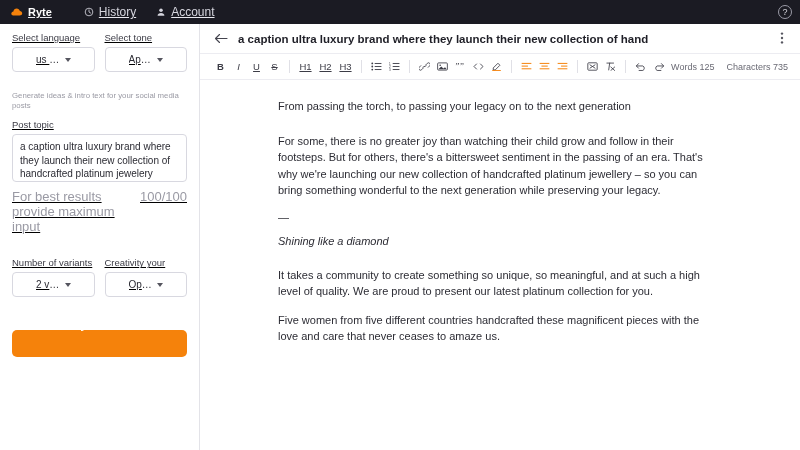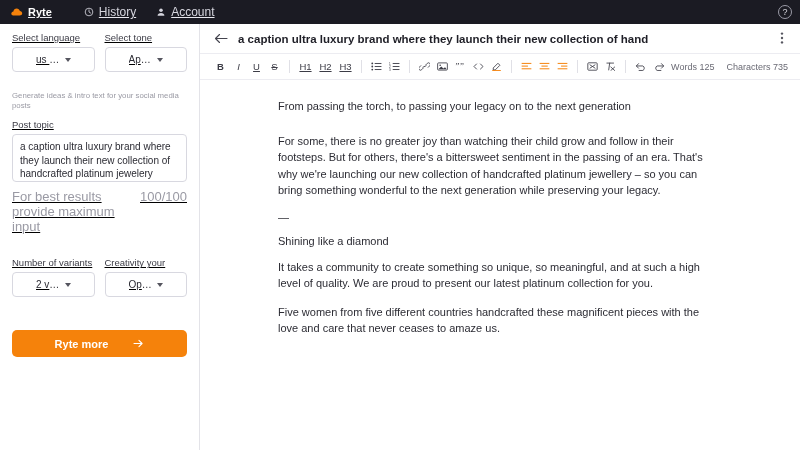--- a/index.html
+++ b/index.html
@@ -149,20 +149,21 @@
     border-radius: 5px;
     background: #f5820b;
     color: #ffffff;
     font-size: 11px;
     font-weight: bold;
     display: flex;
     align-items: center;
     justify-content: center;
     gap: 25px;
     font-family: "Liberation Sans", sans-serif;
+    flex-direction: column;
   }
 
   
   .editor {
     flex: 1 1 auto;
     display: flex;
     flex-direction: column;
     background: #ffffff;
     min-width: 0;
   }
@@ -243,21 +244,22 @@
   }
   .p.lead { margin-bottom: 18px; }
   .divider-dash {
     font-size: 11px;
     color: #2c2c34;
     margin: 0 0 12px 0;
   }
   .subhead {
     font-size: 11px;
     color: #2c2c34;
-    margin: 0 0 12px 0;
+    margin: 0 0 20px 0;
+    font-style: italic;
   }
 </style>
 </head>
 <body>
 
 <div class="topbar">
   <div class="brand">
     <span class="brand-mark">
       <svg width="13" height="11" viewBox="0 0 13 11">
         <path d="M3.2 8.6h6.4c1.5 0 2.6-1 2.6-2.3 0-1.2-1-2.2-2.3-2.3C9.5 2.6 8.2 1.6 6.7 1.6c-1.7 0-3.1 1.2-3.3 2.8C2.2 4.6 1.3 5.5 1.3 6.6c0 1.1 0.8 2 1.9 2z" fill="#f5820b"></path>

